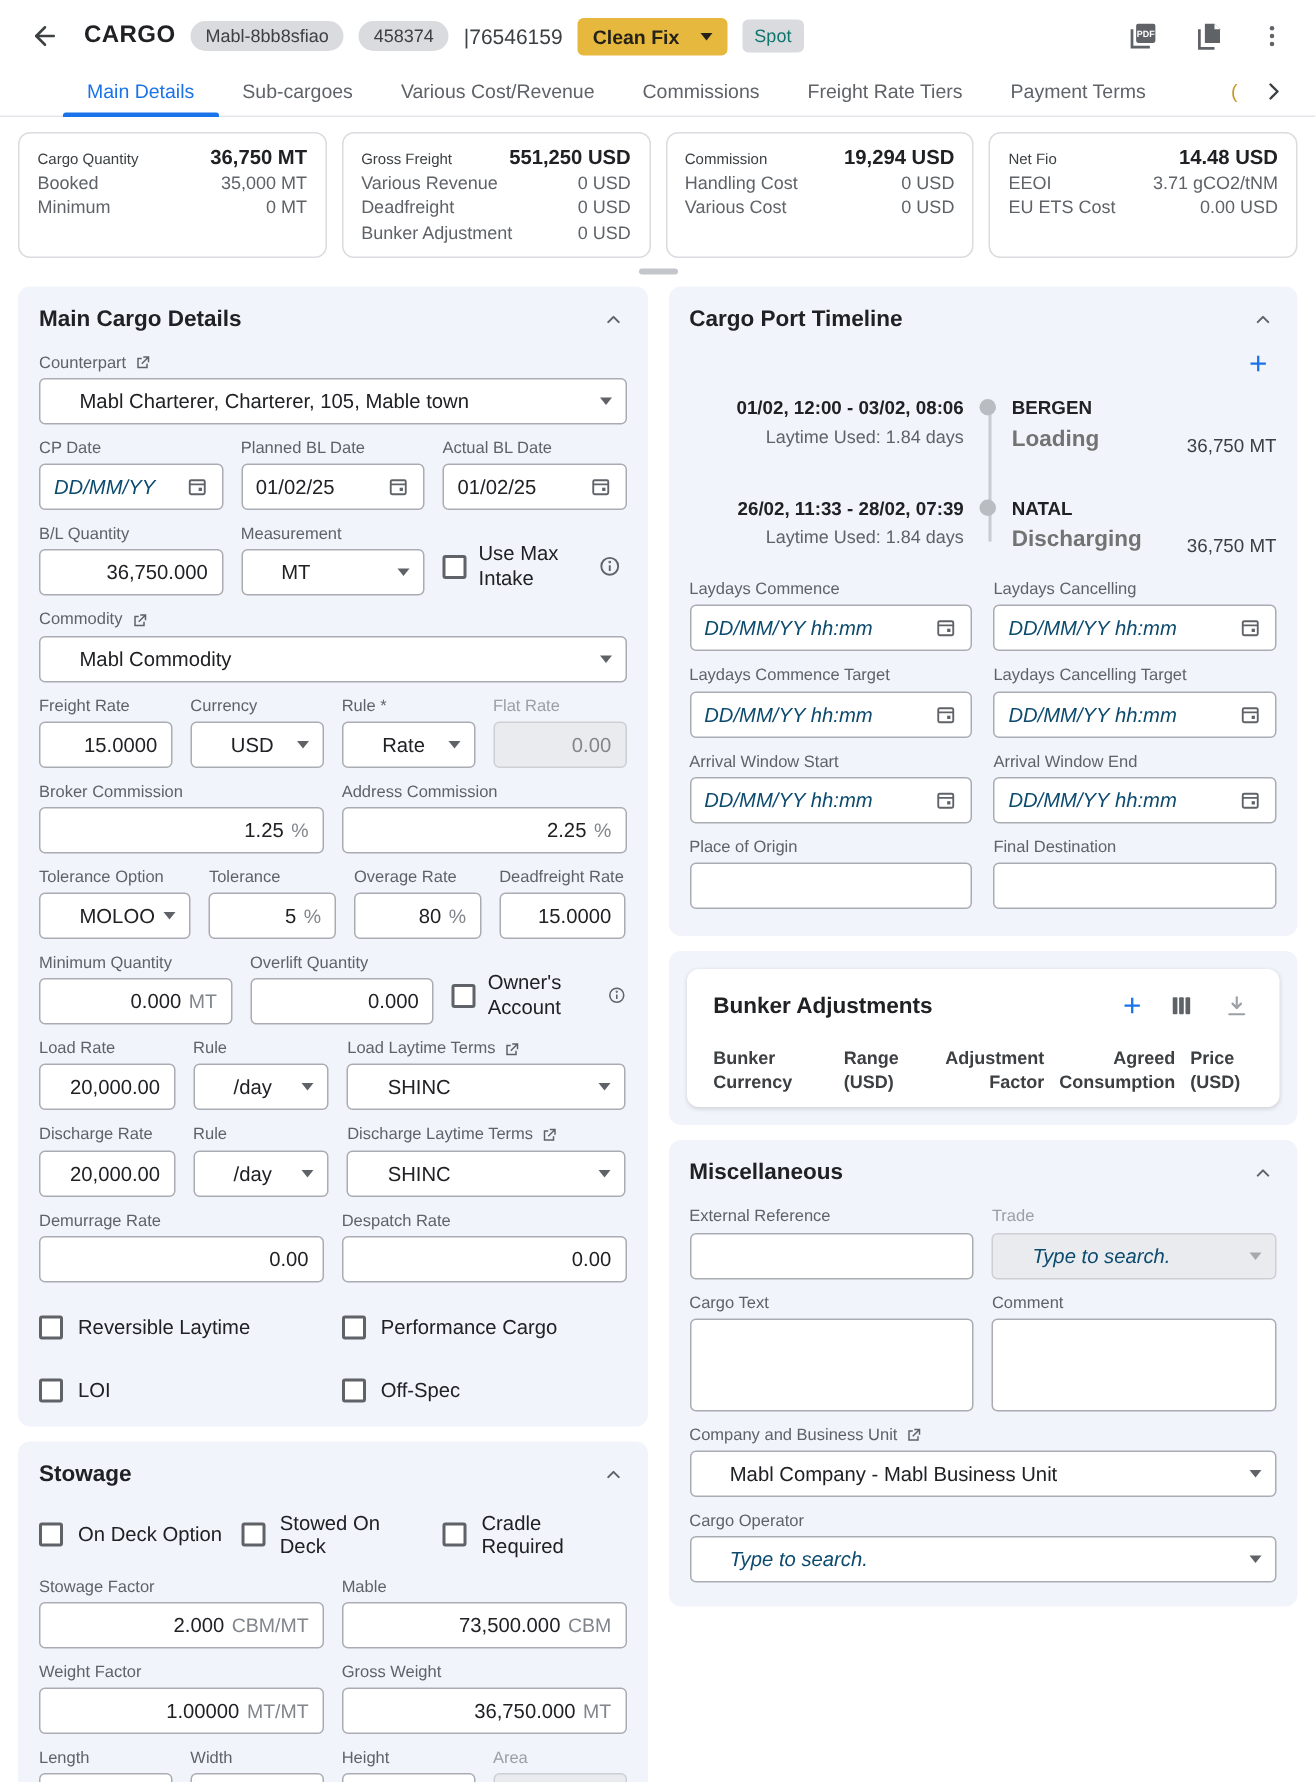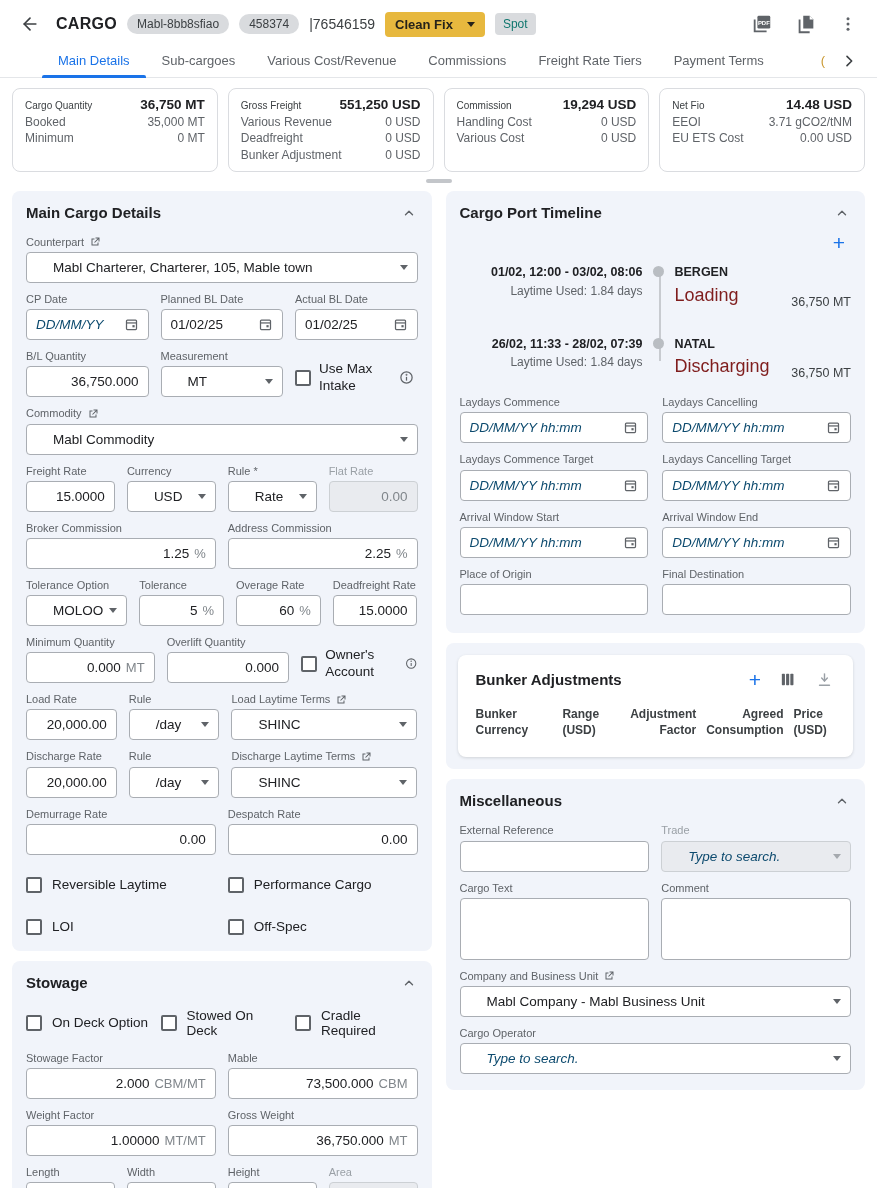--- a/index.html
+++ b/index.html
@@ -84,25 +84,25 @@
   .tl-entries { position:relative; margin-bottom:16px; }
   .tl-line { position:absolute; left:199px; top:12px; width:2px; height:86px; background:#c8cbd0; }
   .tl-entry { display:grid; grid-template-columns:183px 32px 1fr; margin-bottom:26px; }
   .tl-entry:last-child { margin-bottom:0; }
   .tl-dates { text-align:right; font-size:12.5px; font-weight:bold; color:#202124; line-height:1.5; }
   .tl-laytime { font-size:12px; font-weight:normal; color:#5f6368; }
   .tl-mid { display:flex; justify-content:center; }
   .dot { width:11px; height:11px; border-radius:50%; background:#b9bdc2; margin-top:3px; z-index:1; }
   .tl-info { display:flex; justify-content:space-between; }
   .tl-port { font-size:12.5px; font-weight:bold; color:#202124; line-height:1.5; }
-  .tl-action { font-size:18px; font-weight:normal; color:#7f1d1d; }
+  .tl-action { font-size:15px; font-weight:bold; color:#737373; }
   .tl-qty { font-size:12.5px; color:#3c4043; align-self:flex-end; }
 
   
-  .wcard { background:#fff; border-radius:8px; box-shadow:0 1px 3px rgba(60,64,67,.18); padding:14px 18px 19px 18px; }
+  .wcard { background:#fff; border-radius:8px; box-shadow:0 1px 3px rgba(60,64,67,.18); padding:14px 18px 9px 18px; }
   .wcard-head { display:flex; justify-content:space-between; align-items:center; margin-bottom:16px; }
   .wcard-title { font-size:15px; font-weight:bold; color:#202124; }
   .wcard-actions { display:flex; align-items:center; gap:16px; }
   .thead { display:grid; font-size:12px; font-weight:bold; color:#3c4043; line-height:1.35; }
   .bunker-grid { grid-template-columns:1.15fr .85fr 1fr 1.15fr .62fr; gap:10px; }
   .ta-r { text-align:right; }
 
   svg.ic { display:block; }
 </style>
 </head>
@@ -423,21 +423,21 @@
             <div class="box right">
                 <span>5</span>
                 <span class="unit">%</span>
               </div>
             </div>
           <div class="field">
               <div class="f-label">
                 <span>Overage Rate</span>
               </div>
             <div class="box right">
-                <span>60</span>
+                <span>80</span>
                 <span class="unit">%</span>
               </div>
             </div>
           <div class="field">
               <div class="f-label">
                 <span>Deadfreight Rate</span>
               </div>
             <div class="box right">
                 <span>15.0000</span>
               </div>

